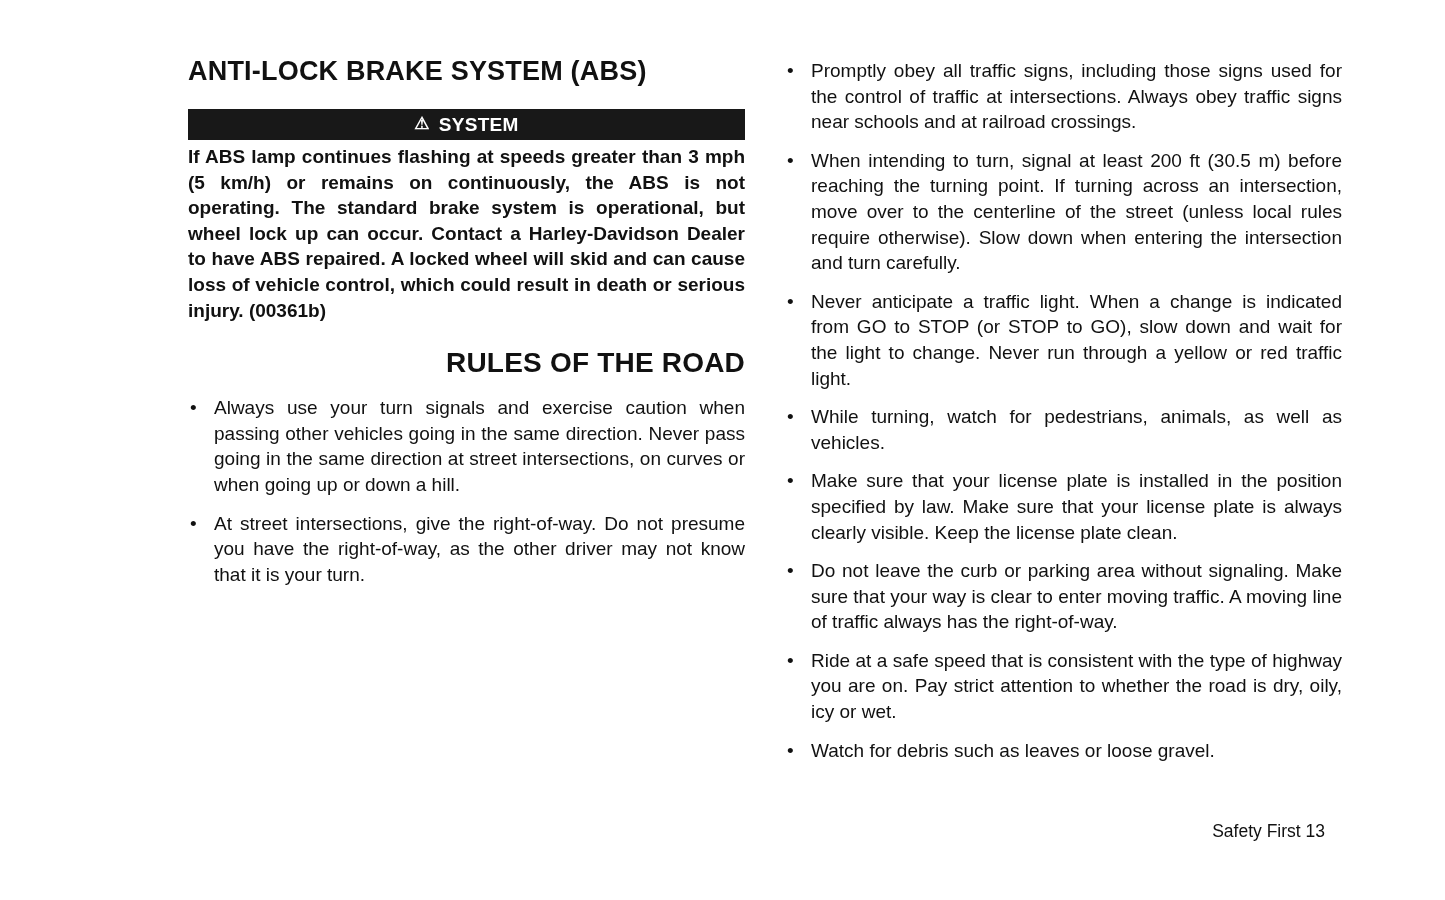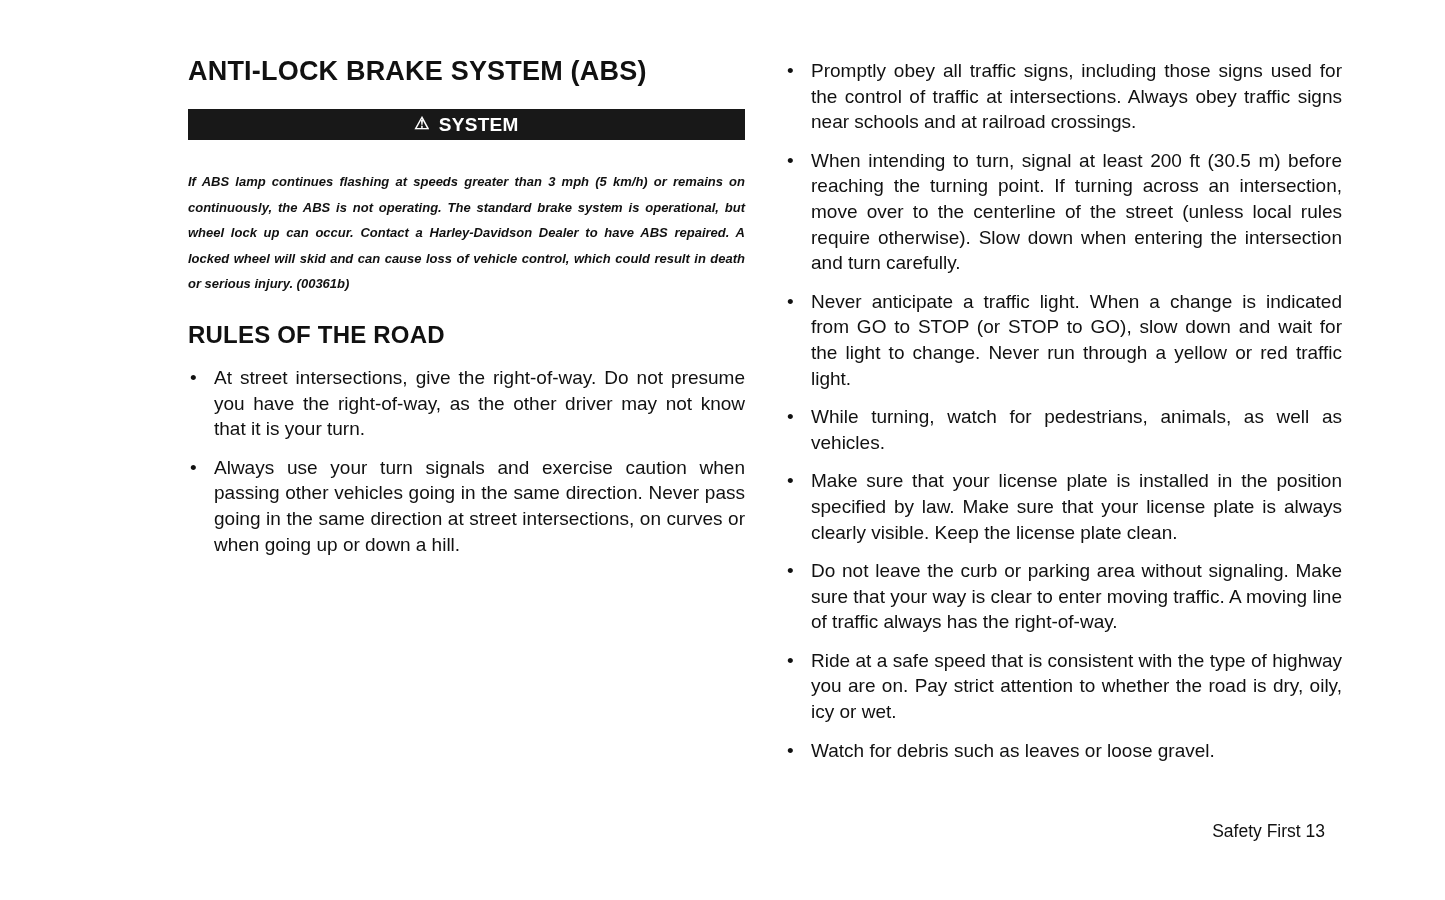--- a/index.html
+++ b/index.html
@@ -38,39 +38,39 @@
     font-weight: bold;
     font-size: 19px;
     letter-spacing: 0.3px;
   }
   .warning-banner .warn-icon {
     font-size: 17px;
     line-height: 1;
     transform: translateY(-1px);
   }
   .warning-text {
-    margin-top: 29px;
+    margin-top: 4px;
     font-weight: bold;
-    font-size: 13px;
+    font-size: 19px;
     line-height: 25.6px;
     text-align: justify;
-    font-style: italic;
   }
   .body-text {
     margin-top: 34px;
     font-size: 17.5px;
     line-height: 25.4px;
     text-align: justify;
   }
   .h2 {
-    font-size: 24px;
+    font-size: 28px;
     font-weight: bold;
     margin-top: 24px;
     margin-bottom: 16px;
     letter-spacing: 0.2px;
+    text-align: right;
   }
   ul.bullets {
     list-style: none;
   }
   ul.bullets li {
     position: relative;
     padding-left: 26px;
     font-size: 19px;
     line-height: 25.6px;
     text-align: justify;
@@ -102,22 +102,22 @@
       <span class="warn-icon">⚠</span>
       <span>SYSTEM</span>
     </div>
 
     <div class="warning-text">If ABS lamp continues flashing at speeds greater than 3 mph (5 km/h) or remains on continuously, the ABS is not operating. The standard brake system is operational, but wheel lock up can occur. Contact a Harley-Davidson Dealer to have ABS repaired. A locked wheel will skid and can cause loss of vehicle control, which could result in death or serious injury. (00361b)</div>
 
 
     <div class="h2">RULES OF THE ROAD</div>
 
     <ul class="bullets">
+      <li>Always use your turn signals and exercise caution when passing other vehicles going in the same direction. Never pass going in the same direction at street intersections, on curves or when going up or down a hill.</li>
       <li>At street intersections, give the right-of-way. Do not presume you have the right-of-way, as the other driver may not know that it is your turn.</li>
-      <li>Always use your turn signals and exercise caution when passing other vehicles going in the same direction. Never pass going in the same direction at street intersections, on curves or when going up or down a hill.</li>
     </ul>
   </div>
 
   <div class="col col-right">
     <ul class="bullets">
       <li>Promptly obey all traffic signs, including those signs used for the control of traffic at intersections. Always obey traffic signs near schools and at railroad crossings.</li>
       <li>When intending to turn, signal at least 200 ft (30.5 m) before reaching the turning point. If turning across an intersection, move over to the centerline of the street (unless local rules require otherwise). Slow down when entering the intersection and turn carefully.</li>
       <li>Never anticipate a traffic light. When a change is indicated from GO to STOP (or STOP to GO), slow down and wait for the light to change. Never run through a yellow or red traffic light.</li>
       <li>While turning, watch for pedestrians, animals, as well as vehicles.</li>
       <li>Make sure that your license plate is installed in the position specified by law. Make sure that your license plate is always clearly visible. Keep the license plate clean.</li>

